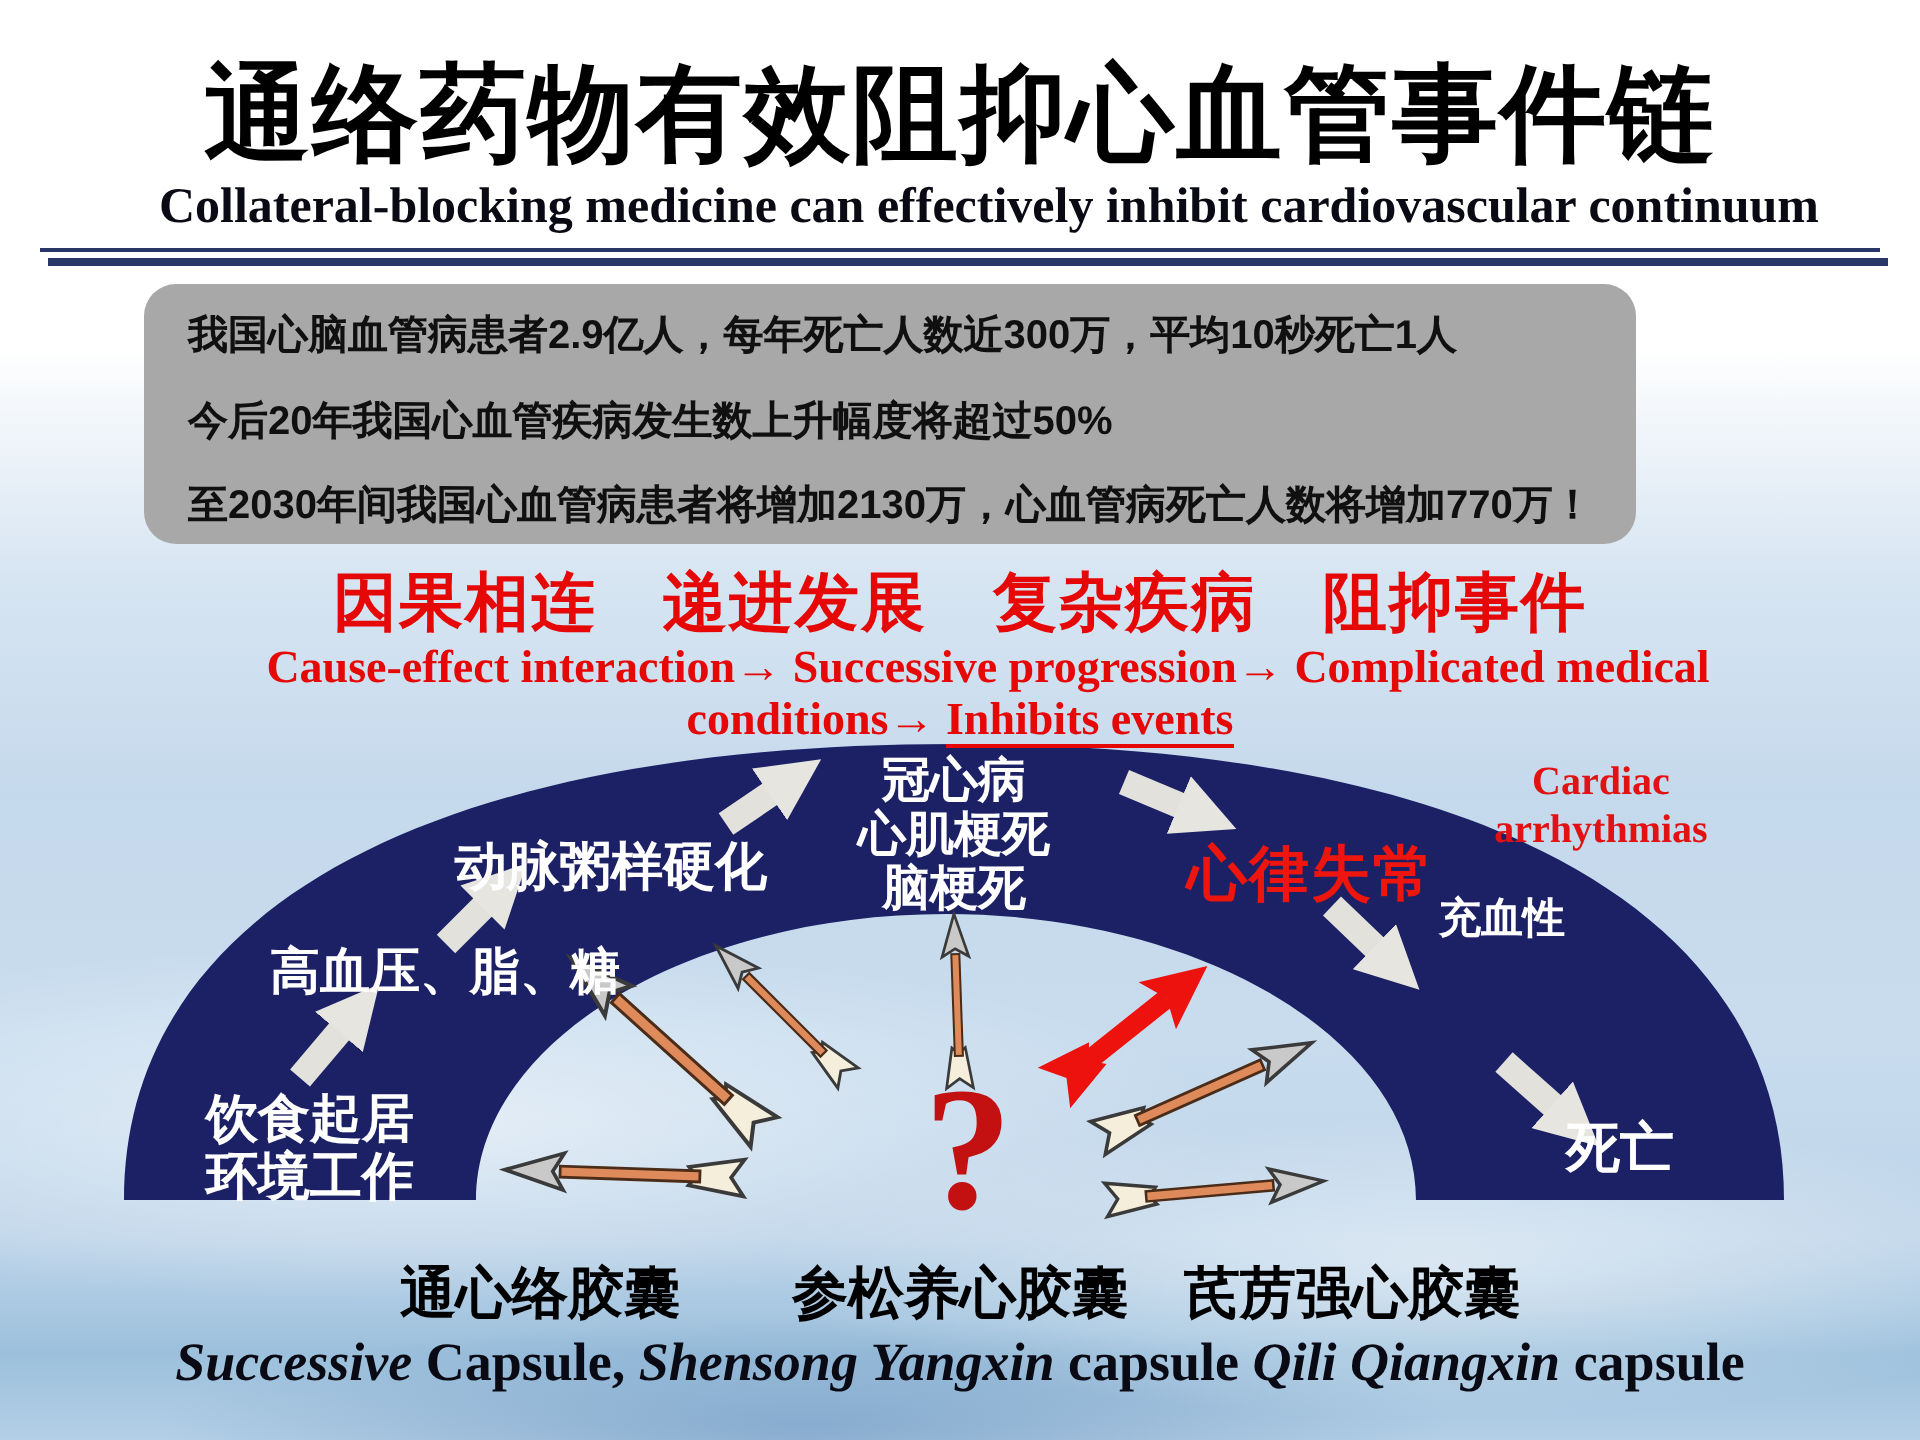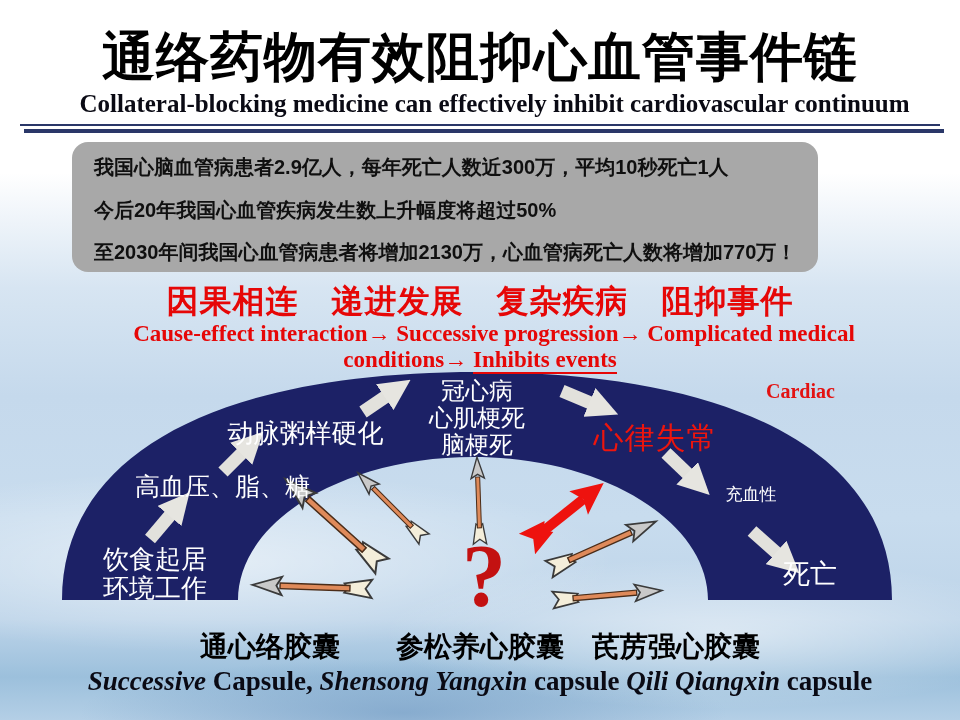--- a/index.html
+++ b/index.html
@@ -20,27 +20,27 @@
   .rule-thick{left:24px;right:16px;top:129px;height:4px;background:#2a3768;z-index:2;}
   .stats{left:72px;top:142px;width:746px;height:130px;background:#a8a8a8;border-radius:16px;z-index:2;
          color:#101010;font-size:20px;font-weight:bold;padding:0;}
   .stats .ln{position:absolute;left:22px;right:10px;white-space:nowrap;}
   .stats .l1{top:12px;} .stats .l2{top:55px;} .stats .l3{top:97px;}
   .chain-zh{left:0;right:0;top:280px;font-size:32px;font-weight:900;color:#e60707;letter-spacing:1px;z-index:2;}
   .chain-en{left:0;right:0;font-family:"Liberation Serif",serif;font-size:23px;font-weight:bold;color:#e60707;z-index:2;}
   .chain-en1{top:321px;padding-left:28px;} .chain-en2{top:347px;}
   .chain-en .u{border-bottom:2px solid #e60707;padding-bottom:0px;}
   svg.diagram{position:absolute;left:0;top:0;z-index:1;}
-  .stage{color:#ffffff;font-weight:normal;line-height:1.12;z-index:2;}
+  .stage{color:#ffffff;font-weight:bold;line-height:1.12;z-index:2;}
   .s1{left:75px;top:545px;width:160px;font-size:26px;text-align:center;}
   .s2{left:100px;top:472px;width:245px;font-size:25px;}
   .s3{left:218px;top:419px;width:175px;font-size:26px;}
   .s4{left:412px;top:378px;width:130px;font-size:24px;}
   .s5{left:583px;top:421px;width:145px;font-size:30px;color:#ed150d;letter-spacing:1px;}
-  .s6{left:690px;top:485px;width:122px;font-size:17px;}
+  .s6{left:690px;top:448px;width:122px;font-size:21px;}
   .s7{left:770px;top:559px;width:80px;font-size:27px;}
   .cardiac{left:728px;top:380px;width:145px;font-family:"Liberation Serif",serif;font-size:20px;font-weight:bold;color:#e31212;line-height:1.18;z-index:2;}
   .qmark{left:452px;top:532px;width:64px;font-family:"Liberation Serif",serif;font-size:88px;font-weight:bold;color:#c31111;z-index:2;line-height:1;}
   .caps-zh{left:0;right:0;top:628px;font-size:28px;font-weight:900;color:#000;z-index:2;}
   .caps-en{left:0;right:0;top:666px;font-family:"Liberation Serif",serif;font-size:27px;font-weight:bold;color:#0a0a14;z-index:2;}
   .caps-en .it{font-style:italic;}
 </style>
 </head>
 <body>
 
@@ -107,20 +107,21 @@
   <div class="abs ctr stage s3">动脉粥样硬化</div>
   <div class="abs ctr stage s2">高血压、脂、糖</div>
   <div class="abs ctr stage s4">
     <div>冠心病</div>
     <div>心肌梗死</div>
     <div>脑梗死</div>
   </div>
   <div class="abs ctr stage s5">心律失常</div>
   <div class="abs ctr cardiac">
     <div>Cardiac</div>
+    <div>arrhythmias</div>
   </div>
   <div class="abs ctr stage s6">
     <div>充血性</div>
   </div>
   <div class="abs ctr stage s7">死亡</div>
   <div class="abs ctr qmark">?</div>
 
   <div class="abs ctr caps-zh">通心络胶囊　　参松养心胶囊　芪苈强心胶囊</div>
   <div class="abs ctr caps-en"><span class="it">Successive</span><span> Capsule, </span><span class="it">Shensong Yangxin</span><span> capsule </span><span class="it">Qili Qiangxin</span><span> capsule</span></div>
 

